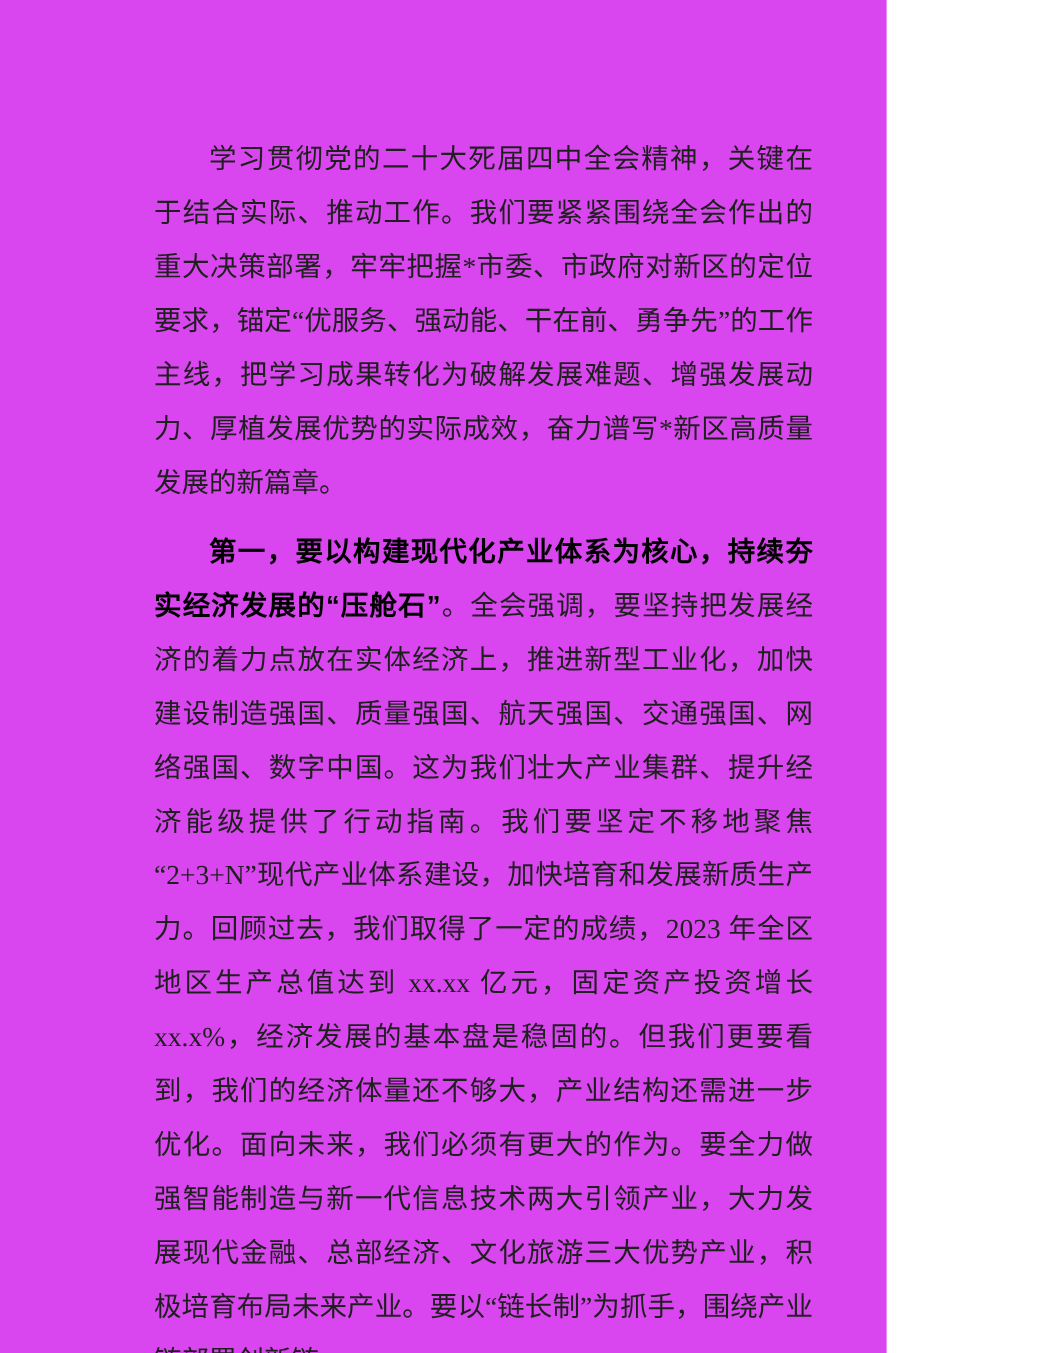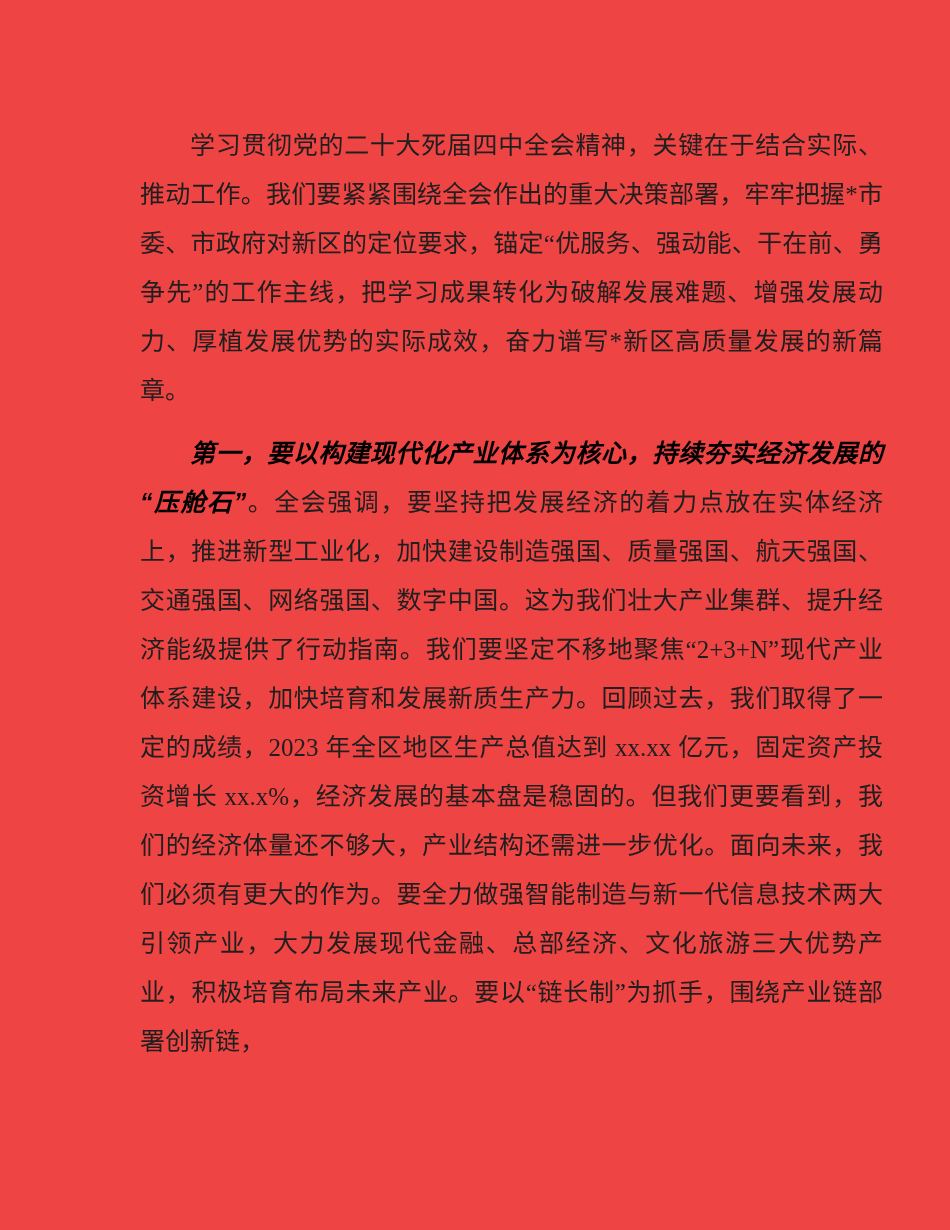--- a/index.html
+++ b/index.html
@@ -8,44 +8,43 @@
     background: #ffffff;
   }
   body {
     width: 950px;
     height: 1230px;
     overflow: hidden;
     font-family: "Liberation Serif", "DejaVu Serif", serif;
   }
   .doc-page {
     box-sizing: border-box;
-    width: 950px;
+    width: 806px;
     height: 1230px;
-    background: #ef4444;
+    background: #d946ef;
     padding: 121px 67px 0 140px;
   }
   p.doc-par {
     margin: 0;
     font-size: 25px;
     line-height: 49px;
     color: #1f1f1f;
     text-align: justify;
     text-justify: inter-ideograph;
     text-indent: 2em;
     word-break: normal;
     font-weight: 400;
   }
   p.doc-par.second {
     margin-top: 14px;
   }
   .bold-run {
     font-family: "Liberation Sans", "DejaVu Sans", sans-serif;
     font-weight: 700;
     color: #000000;
-    font-style: italic;
   }
 </style>
 </head>
 <body>
 
 <div class="doc-page">
 
   <p class="doc-par"><span>学习贯彻党的二十大死届四中全会精神，关键在于结合实际、推动工作。我们要紧紧围绕全会作出的重大决策部署，牢牢把握*市委、市政府对新区的定位要求，锚定“优服务、强动能、干在前、勇争先”的工作主线，把学习成果转化为破解发展难题、增强发展动力、厚植发展优势的实际成效，奋力谱写*新区高质量发展的新篇章。</span></p>
 
   <p class="doc-par second"><span class="bold-run">第一，要以构建现代化产业体系为核心，持续夯实经济发展的“压舱石”</span><span>。全会强调，要坚持把发展经济的着力点放在实体经济上，推进新型工业化，加快建设制造强国、质量强国、航天强国、交通强国、网络强国、数字中国。这为我们壮大产业集群、提升经济能级提供了行动指南。我们要坚定不移地聚焦“2+3+N”现代产业体系建设，加快培育和发展新质生产力。回顾过去，我们取得了一定的成绩，2023 年全区地区生产总值达到 xx.xx 亿元，固定资产投资增长 xx.x%，经济发展的基本盘是稳固的。但我们更要看到，我们的经济体量还不够大，产业结构还需进一步优化。面向未来，我们必须有更大的作为。要全力做强智能制造与新一代信息技术两大引领产业，大力发展现代金融、总部经济、文化旅游三大优势产业，积极培育布局未来产业。要以“链长制”为抓手，围绕产业链部署创新链，</span></p>

